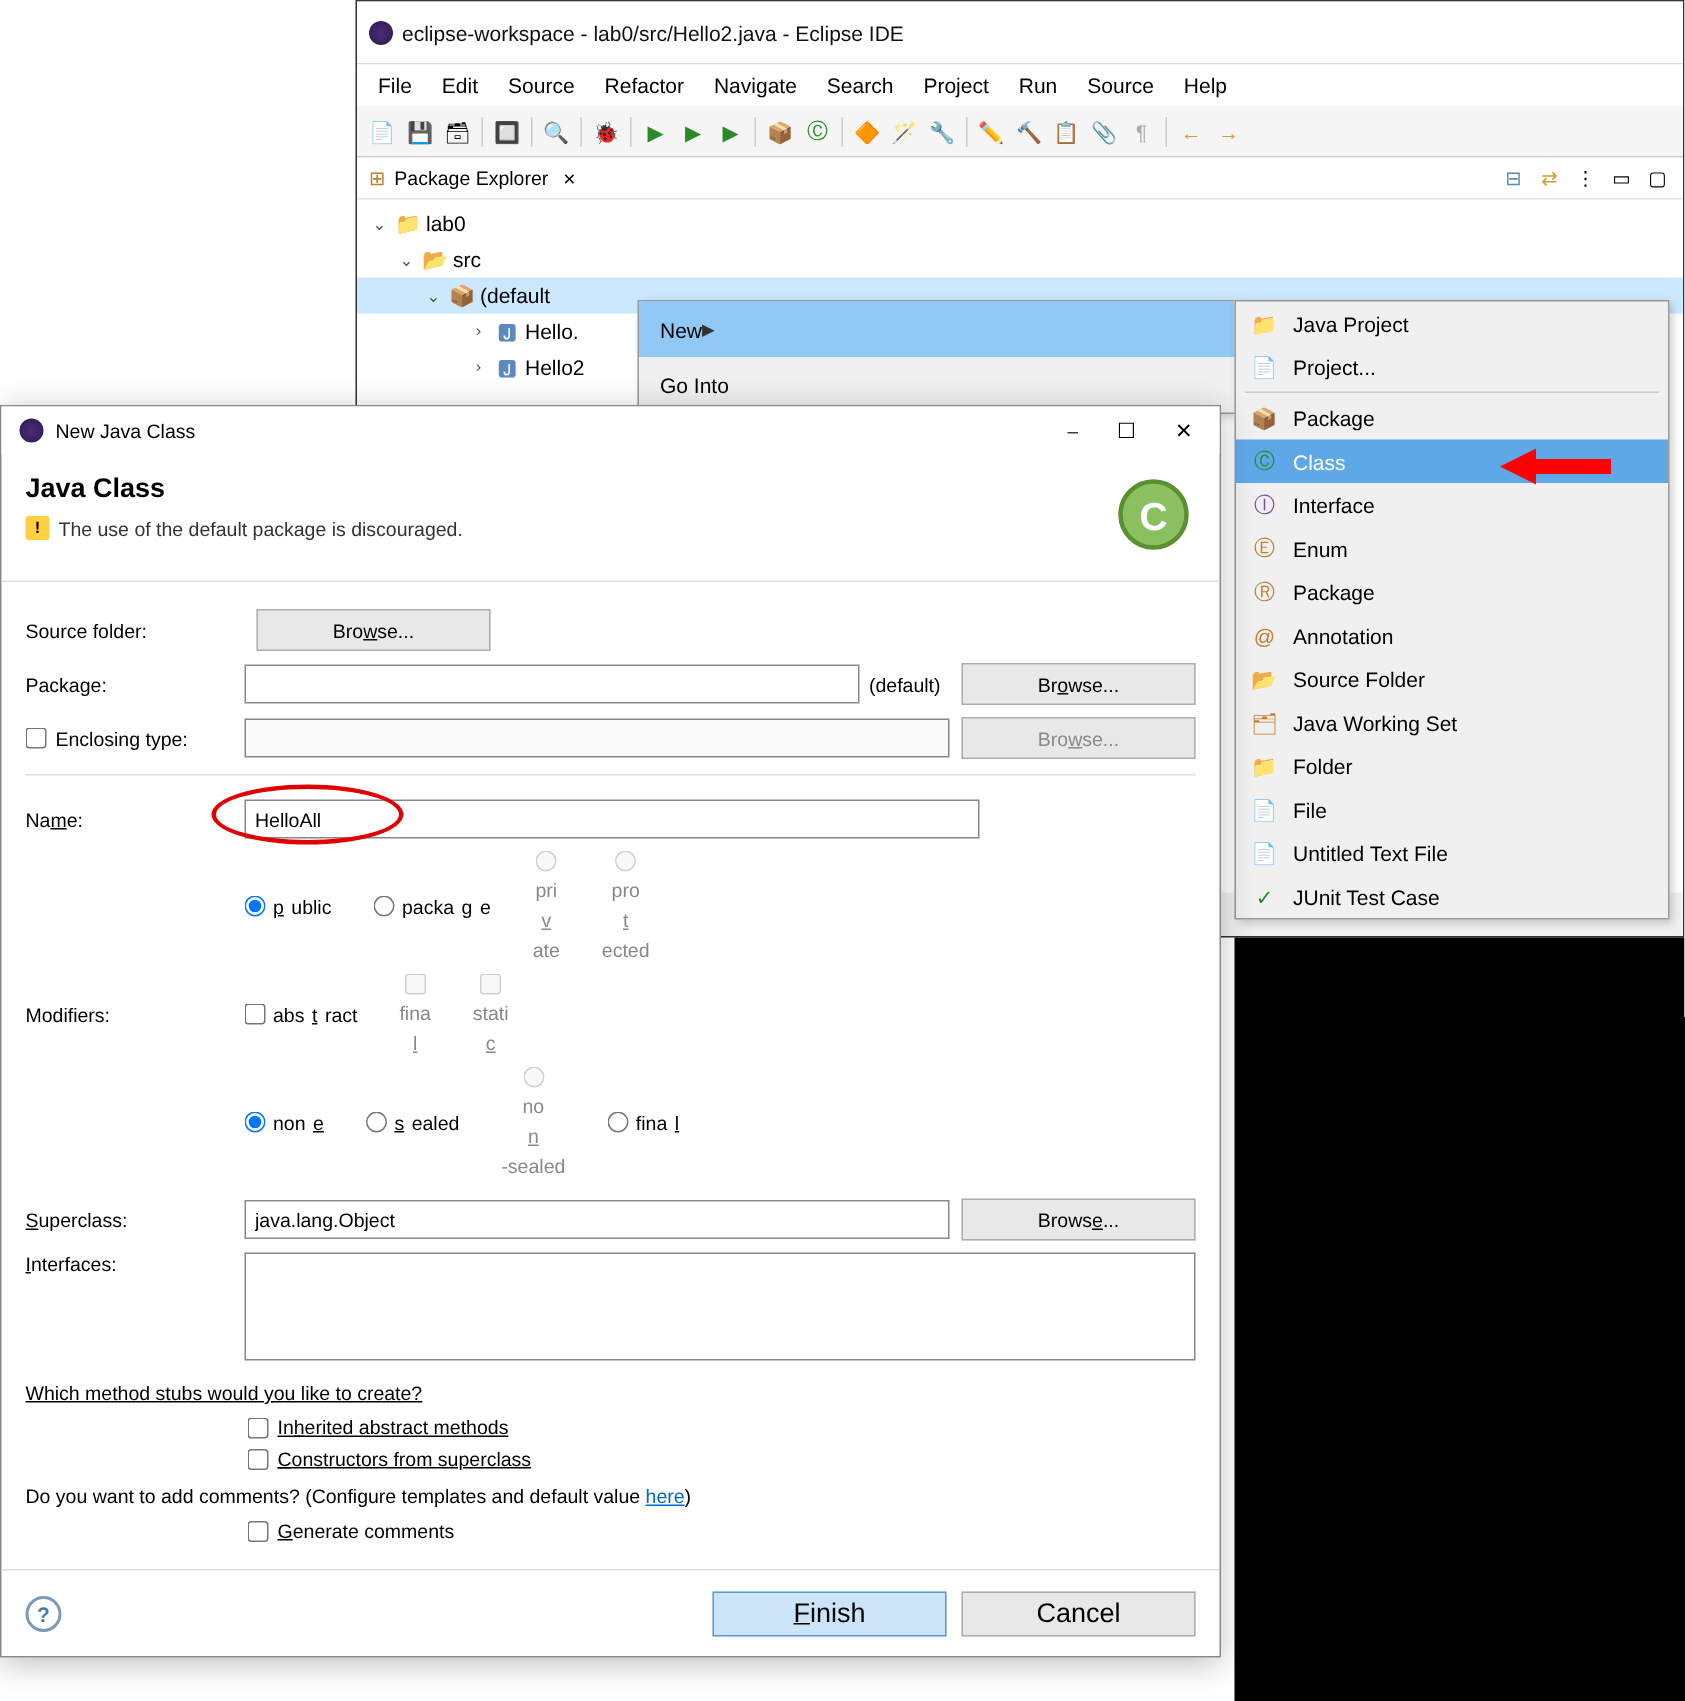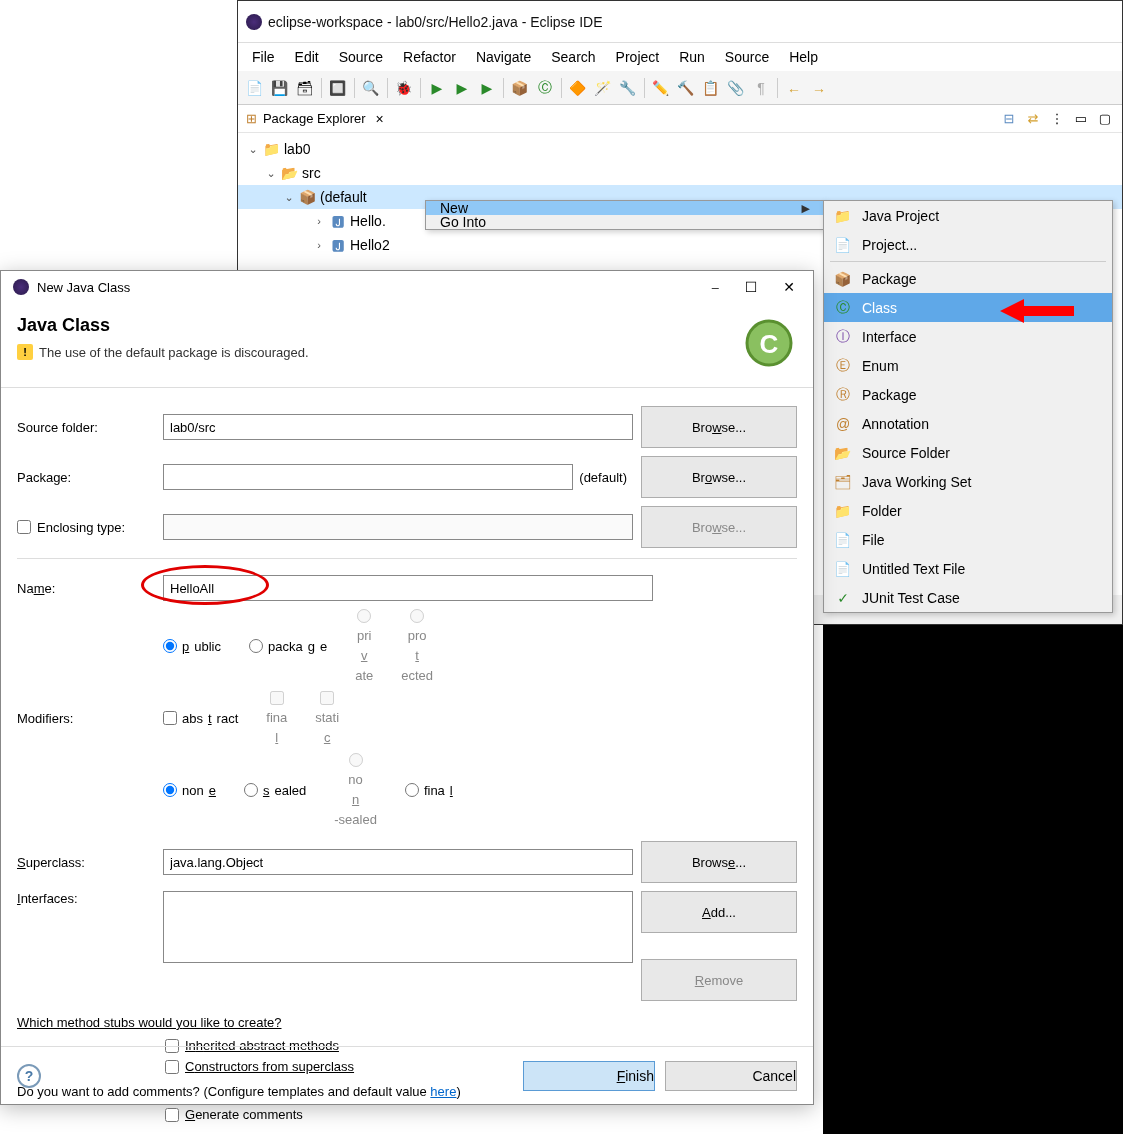--- a/index.html
+++ b/index.html
@@ -28,21 +28,21 @@
   .tree-row { display: flex; align-items: center; height: 24px; padding-left: 8px; gap: 3px; }
   .tree-row.d1 { padding-left: 26px; }
   .tree-row.d2 { padding-left: 44px; }
   .tree-row.d3 { padding-left: 74px; }
   .tree-row.sel { background: #cce8ff; }
   .chev { width: 14px; text-align: center; font-size: 11px; color: #555; }
   .ticon { width: 18px; height: 16px; display: inline-flex; align-items: center; justify-content: center; }
   
   
   .ctx-menu { position: absolute; left: 425px; top: 200px; width: 400px; background: #f0f0f0; border: 1px solid #999; box-shadow: 2px 2px 6px rgba(0,0,0,.2); }
-  .ctx-item { height: 14px; display: flex; align-items: center; padding: 0 14px; font-size: 14px; justify-content: space-between; }
+  .ctx-item { height: 37px; display: flex; align-items: center; padding: 0 14px; font-size: 14px; justify-content: flex-start; }
   .ctx-item.hl { background: #90c8f6; }
   .ctx-arrow { font-size: 11px; color: #333; }
   
   
   .submenu { position: absolute; left: 823px; top: 200px; width: 290px; background: #f0f0f0; border: 1px solid #999; box-shadow: 2px 2px 6px rgba(0,0,0,.2); }
   .sub-item { height: 29px; display: flex; align-items: center; padding: 0 10px; font-size: 14px; gap: 10px; }
   .sub-item.hl { background: #5fa8e8; color: #fff; }
   .sub-item .sicon { width: 18px; height: 16px; display: inline-flex; align-items: center; justify-content: center; }
   .sub-sep { height: 1px; background: #ccc; margin: 2px 6px; }
   
@@ -61,42 +61,42 @@
   .dlg-header h2 { font-size: 18px; font-weight: 600; margin-bottom: 8px; }
   .dlg-warn { display: flex; align-items: center; gap: 6px; font-size: 13px; color: #333; }
   .dlg-warn-icon { width: 16px; height: 16px; display: inline-flex; align-items: center; justify-content: center; background: #ffd040; color: #000; font-size: 11px; font-weight: bold; border-radius: 2px; }
   .dlg-logo { width: 56px; height: 56px; }
   
   .dlg-body { padding: 18px 16px; }
   .frow { display: flex; align-items: center; margin-bottom: 8px; }
   .flabel { width: 146px; font-size: 13px; }
   .finput { flex: 1; height: 26px; border: 1px solid #888; padding: 0 6px; font-size: 13px; }
   .finput.narrow { max-width: 420px; }
-  .fbtn { width: 156px; height: 42px; margin-left: 8px; background: #e8e8e8; border: 1px solid #adadad; font-size: 13px; }
+  .fbtn { width: 156px; height: 28px; margin-left: 8px; background: #e8e8e8; border: 1px solid #adadad; font-size: 13px; }
   .fbtn.dis { color: #888; }
   .fdefault { font-size: 13px; margin: 0 6px; }
   .fcheck { width: 15px; height: 15px; margin-right: 6px; }
   
   .mod-opts { display: flex; flex-wrap: wrap; gap: 10px 28px; align-items: center; margin-left: 146px; }
   .mod-opts label { display: flex; align-items: center; gap: 5px; font-size: 13px; }
   .mod-opts label.dis { color: #888; flex-direction: column; }
   .mod-row2 { margin-top: 8px; }
   
   .hr { height: 1px; background: #ddd; margin: 10px 0 16px; }
   
   .stubs { margin-top: 14px; text-decoration: underline; }
   .stubs-q { font-size: 13px; margin-bottom: 8px; }
   .stub-opt { margin-left: 148px; display: flex; align-items: center; gap: 6px; font-size: 13px; margin-bottom: 6px; }
   
   .link { color: #0066cc; text-decoration: underline; }
   
   .dlg-footer { position: absolute; bottom: 0; left: 0; right: 0; height: 58px; border-top: 1px solid #ddd; display: flex; align-items: center; justify-content: space-between; padding: 0 16px; }
   .help-icon { width: 24px; height: 24px; border: 2px solid #7a9ab8; border-radius: 50%; display: flex; align-items: center; justify-content: center; color: #4a7aa8; font-weight: bold; font-size: 14px; }
   .dlg-btns { display: flex; gap: 10px; }
-  .dlg-btn { width: 132px; height: 30px; background: #e8e8e8; border: 1px solid #adadad; font-size: 14px; text-align: right; }
+  .dlg-btn { width: 156px; height: 30px; background: #e8e8e8; border: 1px solid #adadad; font-size: 18px; }
   .dlg-btn.primary { background: #cce4f7; border-color: #5a9bd5; }
   
   
   .red-circle1 { position: absolute; border: 3px solid #e00000; border-radius: 50%; pointer-events: none; }
   
   .und { text-decoration: underline; }
   input[type=radio], input[type=checkbox] { width: 14px; height: 14px; }
   textarea.finput { height: 72px; resize: none; }
 </style>
 </head>
@@ -294,21 +294,20 @@
     </div>
     <svg class="dlg-logo" viewBox="0 0 56 56">
       <circle cx="28" cy="28" r="22" fill="#8ac060" stroke="#5a9030" stroke-width="3"></circle>
       <text x="28" y="38" text-anchor="middle" font-size="26" font-weight="bold" fill="#fff">C</text>
     </svg>
   </div>
 
   <div class="dlg-body">
     <div class="frow">
       <span class="flabel"><span>Source folder:</span></span>
-      <input class="finput" value="lab0/src" style="">
       <button class="fbtn"><span>Bro<span class="und">w</span>se...</span></button>
     </div>
     <div class="frow">
       <span class="flabel">Package:</span>
       <input class="finput narrow" value="" style="">
       <span class="fdefault">(default)</span>
       <button class="fbtn"><span>Br<span class="und">o</span>wse...</span></button>
     </div>
     <div class="frow">
       <span class="flabel" style="display:flex;align-items:center">
@@ -350,24 +349,20 @@
     </div>
 
     <div class="frow" style="margin-top:14px">
       <span class="flabel"><span class="und">S</span>uperclass:</span>
       <input class="finput" value="java.lang.Object" style="">
       <button class="fbtn"><span>Brows<span class="und">e</span>...</span></button>
     </div>
     <div class="frow" style="align-items:flex-start">
       <span class="flabel"><span class="und">I</span>nterfaces:</span>
       <textarea class="finput" style=""></textarea>
-      <div style="display:flex;flex-direction:column;gap:26px">
-        <button class="fbtn"><span><span class="und">A</span>dd...</span></button>
-        <button class="fbtn dis" disabled=""><span><span class="und">R</span>emove</span></button>
-      </div>
     </div>
 
     <div class="stubs">
       <div class="stubs-q">Which method stubs would <span class="und">y</span>ou like to create?</div>
       <div class="stub-opt">
         <input type="checkbox" style="">
         <span>In<span class="und">h</span>erited abstract methods</span>
       </div>
       <div class="stub-opt">
         <input type="checkbox" style="">

